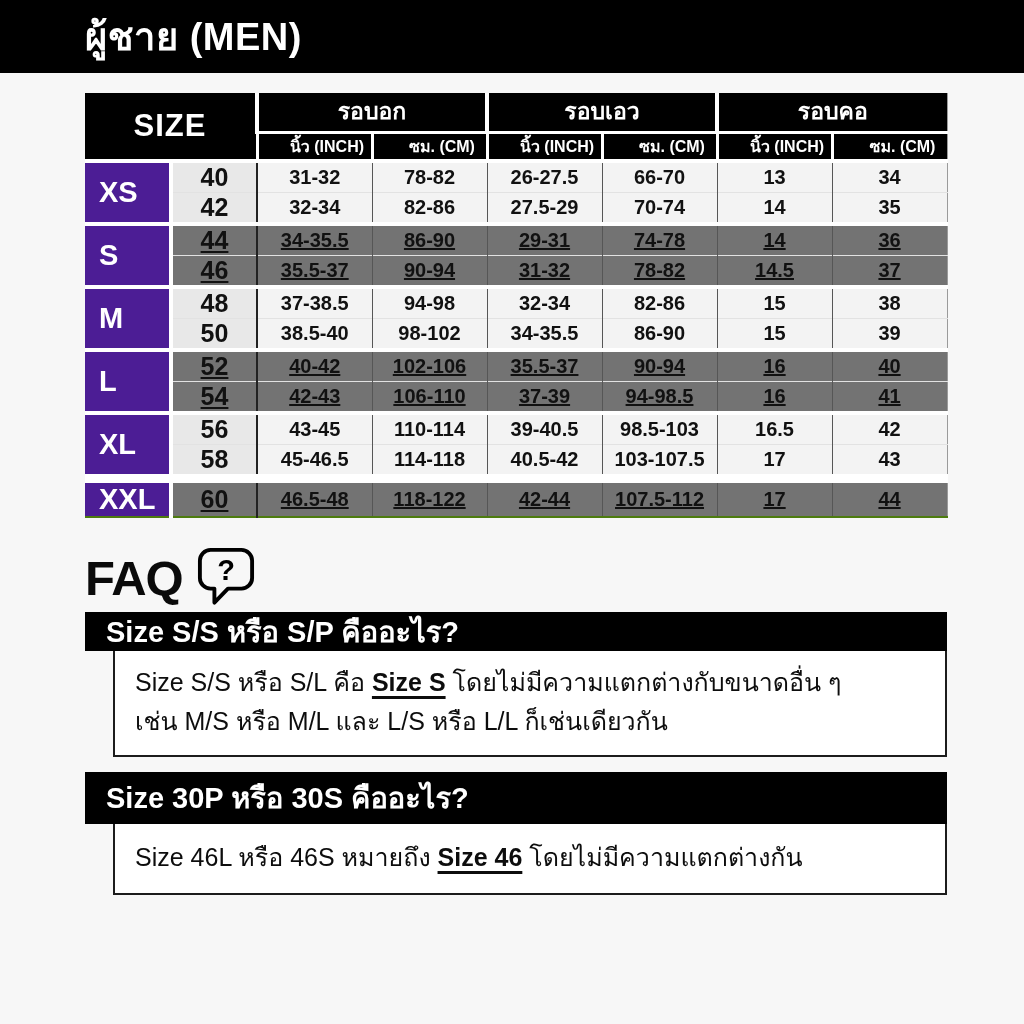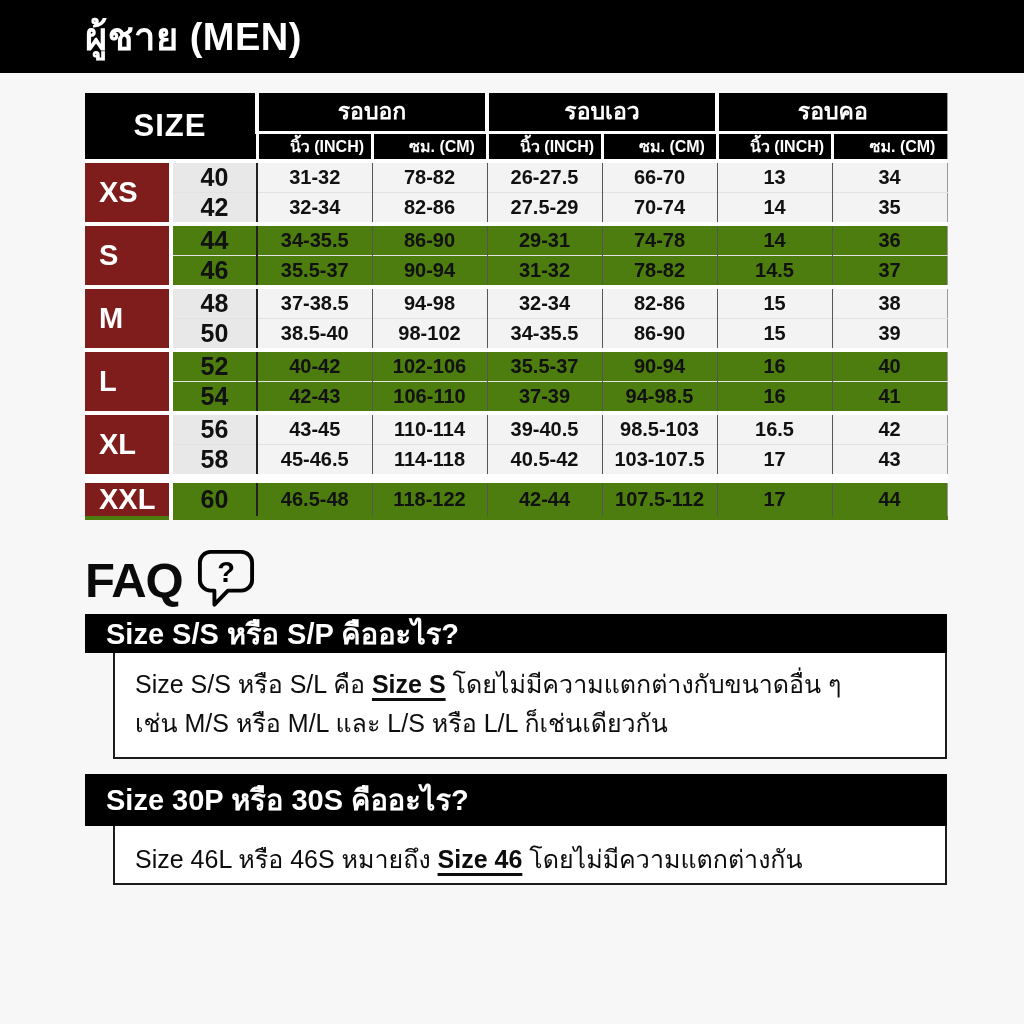--- a/index.html
+++ b/index.html
@@ -27,52 +27,52 @@
     height:50px; line-height:50px;
   }
 
   
   table.size-table {
     margin-top:20px;
     width:862px;
     border-collapse:collapse;
     table-layout:fixed;
     border-right:1px solid #9a9a9a;
-    border-bottom:4px solid #4d7c0f;
+    border-bottom:2px solid #4d7c0f;
   }
   .size-table thead th { background:#000; color:#fff; font-weight:700; }
   th.size-header { font-size:31px; letter-spacing:1px; }
   th.group { height:29px; font-size:23px; border-left:4px solid #fff; padding-bottom:2px; }
   th.sub   { height:27px; font-size:16px; font-weight:400; border-left:3px solid #fff; border-top:3px solid #fff;padding-left:25px; }
 
   .size-table tbody tr { height:28px; }
   .size-table tbody tr.tall { height:37px; }
 
   th.size-label {
-    background:#7f1d1d; color:#fff;
+    background:#4c1d95; color:#fff;
     text-align:left; padding-left:14px;
     font-size:29px; font-weight:700;
     border-top:4px solid #fff;
   }
   td.num {
     text-align:center; font-size:25px; font-weight:700;
     border-left:4px solid #fff;
     border-top:1px solid #e2e2e2;
   }
   td.val {
     text-align:center; font-size:20px; font-weight:600;
     border-left:1px solid #565656;
     border-top:1px solid #e2e2e2;
   }
   td.first-val { border-left:2px solid #222; }
   tr.group-start td { border-top:4px solid #fff; }
   tr.tall td, tr.tall th.size-label { border-top:9px solid #fff; }
   tr.shaded td.num { background:#e8e8e8; }
   tr.shaded td.val { background:#f3f3f3; }
-  tr.plain  td     { background:#4d7c0f; }
+  tr.plain  td     { background:#737373;text-decoration:underline; }
 
   
   .faq-head {
     margin-top:34px;
     display:flex; align-items:flex-start; gap:14px;
     height:60px;
   }
   .faq-head .faq-text { font-size:49px; font-weight:800; letter-spacing:-1px; line-height:52px; color:#0a0a0a; }
   .faq-head svg { margin-top:-6px; }
 
@@ -256,18 +256,18 @@
   <div class="faq-item">
     <div class="q-bar">Size S/S หรือ S/P คืออะไร?</div>
     <div class="a-box">
       <div><span>Size S/S หรือ S/L คือ </span><span class="strong">Size S</span><span> โดยไม่มีความแตกต่างกับขนาดอื่น ๆ</span></div>
       <div><span>เช่น M/S หรือ  M/L และ  L/S หรือ  L/L ก็เช่นเดียวกัน</span></div>
     </div>
   </div>
 
   <div class="faq-item">
     <div class="q-bar" style="height:52px">Size 30P หรือ 30S คืออะไร?</div>
-    <div class="a-box" style="padding-top:14px;padding-bottom:4px">
+    <div class="a-box" style="padding-top:14px;padding-bottom:16px">
       <div><span>Size 46L หรือ 46S หมายถึง </span><span class="strong">Size 46</span><span> โดยไม่มีความแตกต่างกัน</span></div>
     </div>
   </div>
 
 </div>
 
 </body></html>

